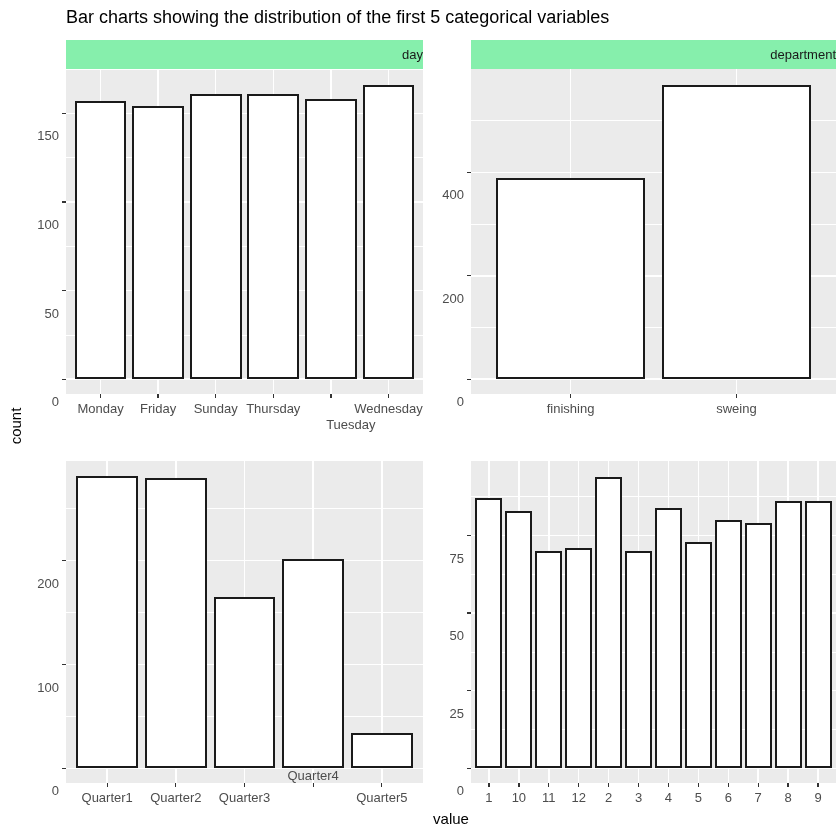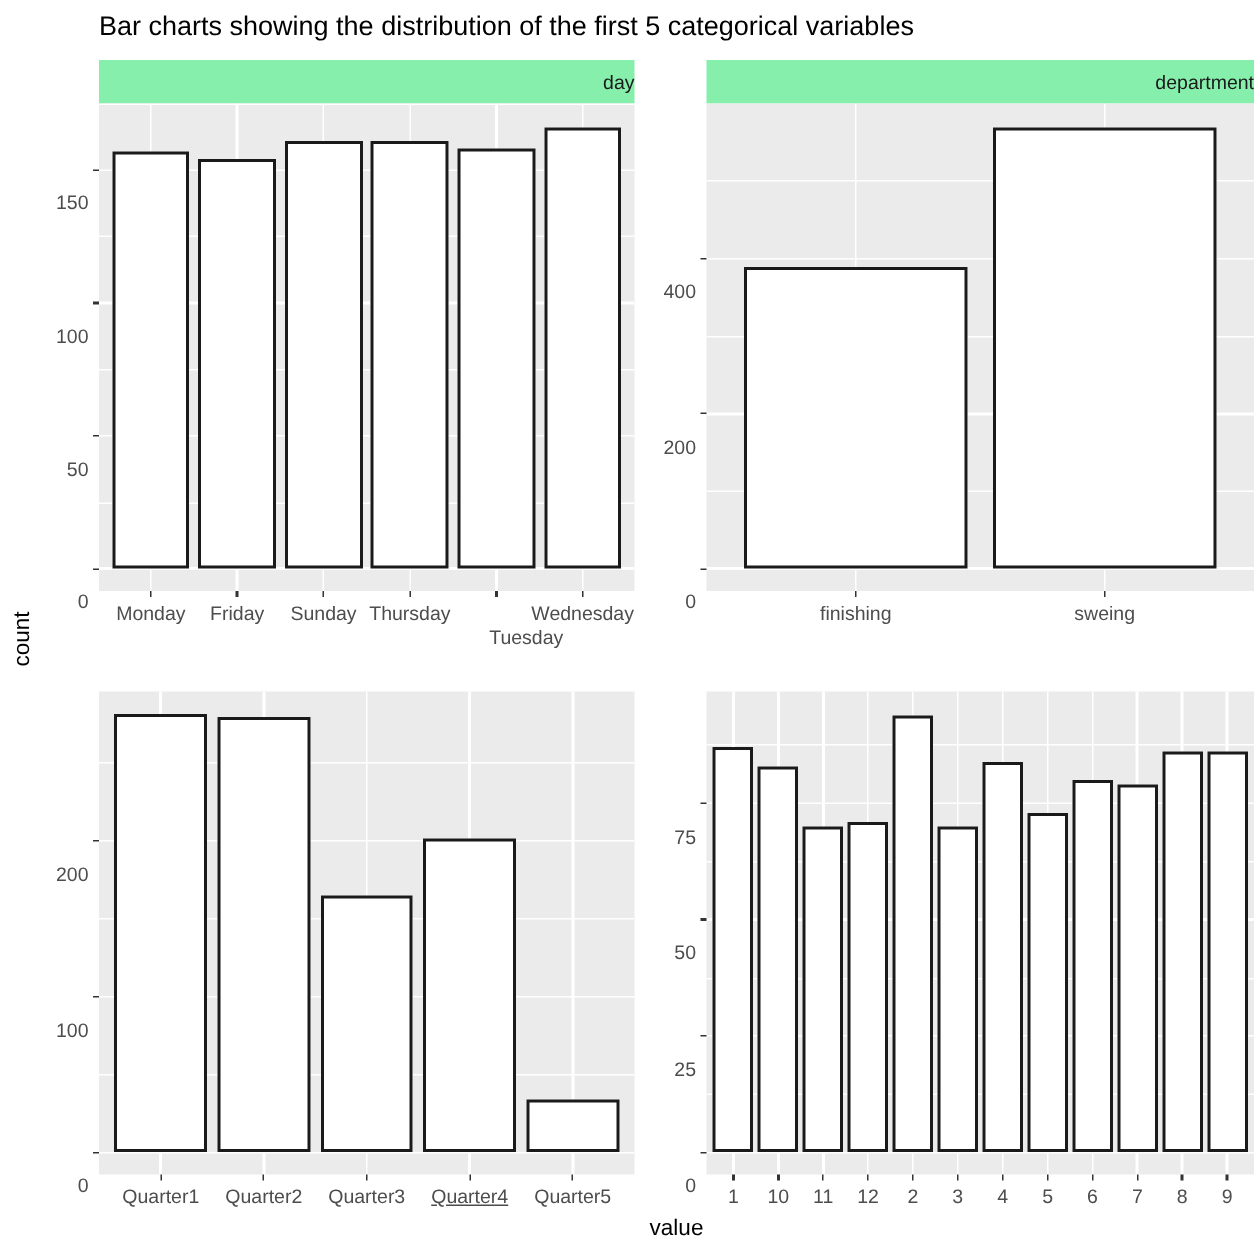--- a/index.html
+++ b/index.html
@@ -150,21 +150,21 @@
       <div class="bar" style="left: 216.26px; width: 61.7885px; top: 97.6087px; height: 209.755px;"></div>
       <div class="bar" style="left: 284.913px; width: 61.7885px; top: 272.058px; height: 35.3053px;"></div>
     </div>
 <div class="x-tick-mark" style="left: 40.5423px; top: 351px;"></div>
     <div class="x-tick-label" style="left: 41.1923px; top: 358px;">Quarter1</div>
     <div class="x-tick-mark" style="left: 109.196px; top: 351px;"></div>
     <div class="x-tick-label" style="left: 109.846px; top: 358px;">Quarter2</div>
     <div class="x-tick-mark" style="left: 177.85px; top: 351px;"></div>
     <div class="x-tick-label" style="left: 178.5px; top: 358px;">Quarter3</div>
     <div class="x-tick-mark" style="left: 246.504px; top: 351px;"></div>
-    <div class="x-tick-label" style="left: 247.154px; top: 358px; text-decoration: underline;">Quarter4</div>
+    <div class="x-tick-label" style="left: 247.154px; top: 336px;">Quarter4</div>
     <div class="x-tick-mark" style="left: 315.158px; top: 351px;"></div>
     <div class="x-tick-label" style="left: 315.808px; top: 358px;">Quarter5</div>
     <div class="y-tick-mark" style="left: -4px; top: 335.714px;"></div>
     <div class="y-tick-label" style="left: -51px; top: 336.364px;">0</div>
     <div class="y-tick-mark" style="left: -4px; top: 231.875px;"></div>
     <div class="y-tick-label" style="left: -51px; top: 232.525px;">100</div>
     <div class="y-tick-mark" style="left: -4px; top: 128.036px;"></div>
     <div class="y-tick-label" style="left: -51px; top: 128.686px;">200</div>
   </div>
 

